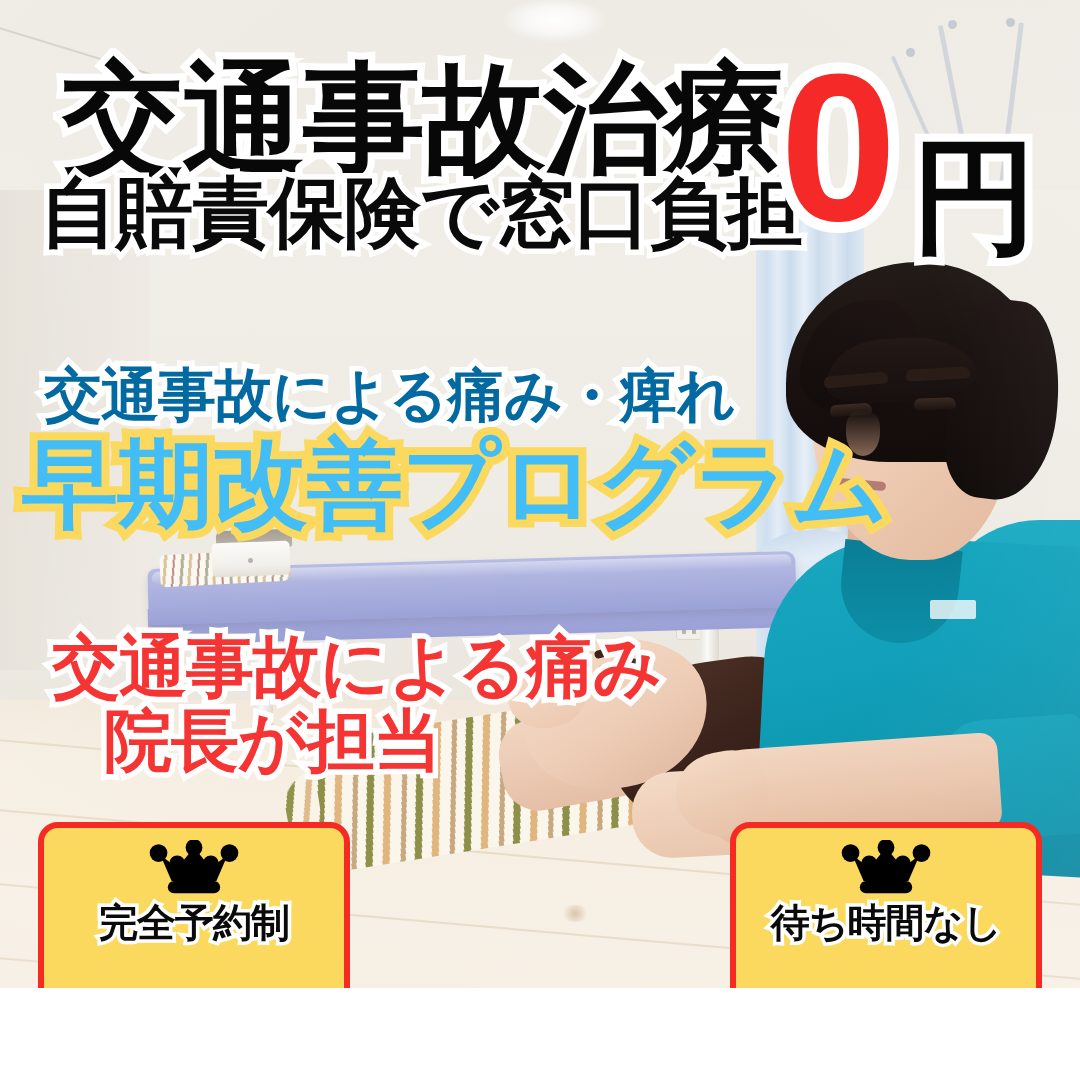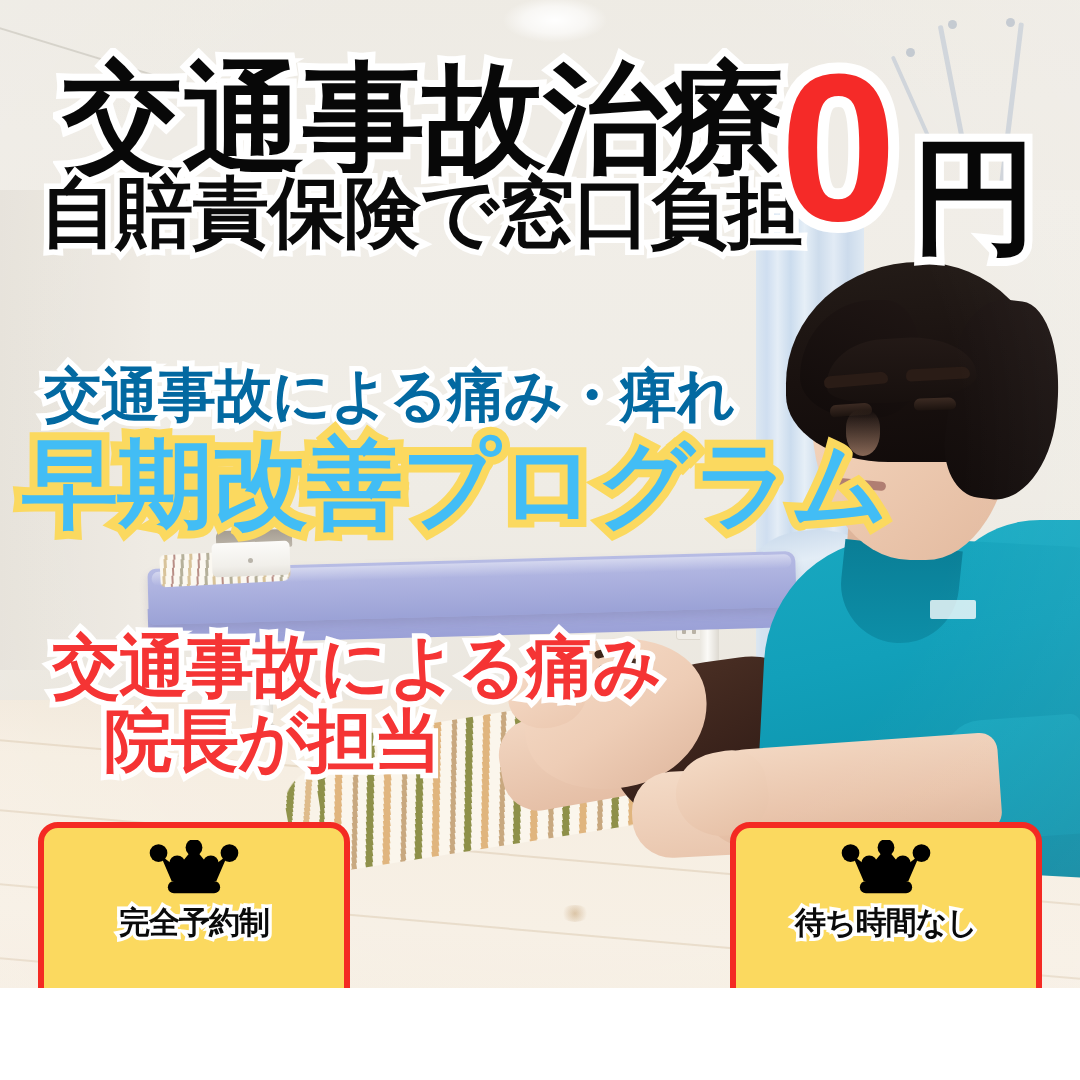--- a/index.html
+++ b/index.html
@@ -419,21 +419,21 @@
     align-items:center; justify-content:flex-start;
     padding-top:12px;
     position:relative;
   }
   .crown { width:94px; height:56px; display:block; }
   .badge-lines {
     display:flex; flex-direction:column; align-items:center;
     margin-top:2px;
   }
   .badge-line {
-    font-size:31px; line-height:50px; font-weight:900; color:#0a0a0a;
+    font-size:39px; line-height:50px; font-weight:900; color:#0a0a0a;
     -webkit-text-stroke: 7px #ffffff;
     paint-order: stroke fill;
     white-space:nowrap;
     letter-spacing:-1px;
   }
 </style>
 </head>
 <body>
 
 <div id="poster">

